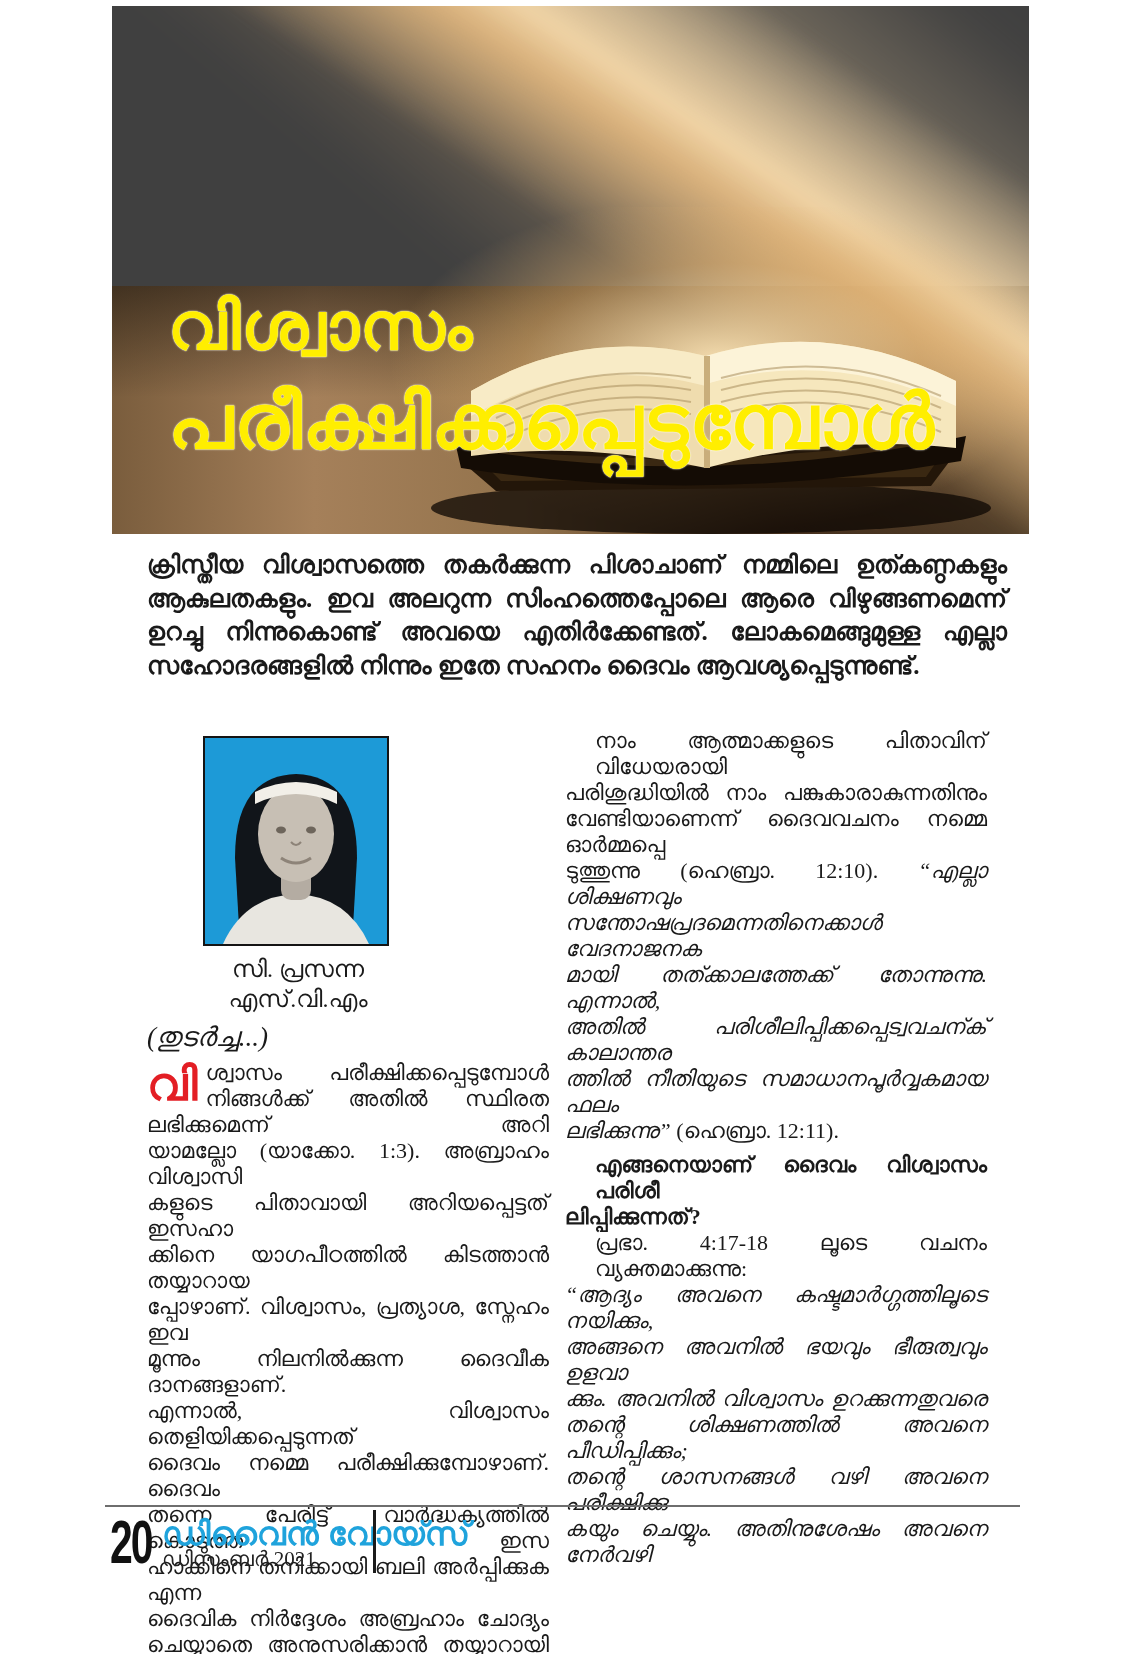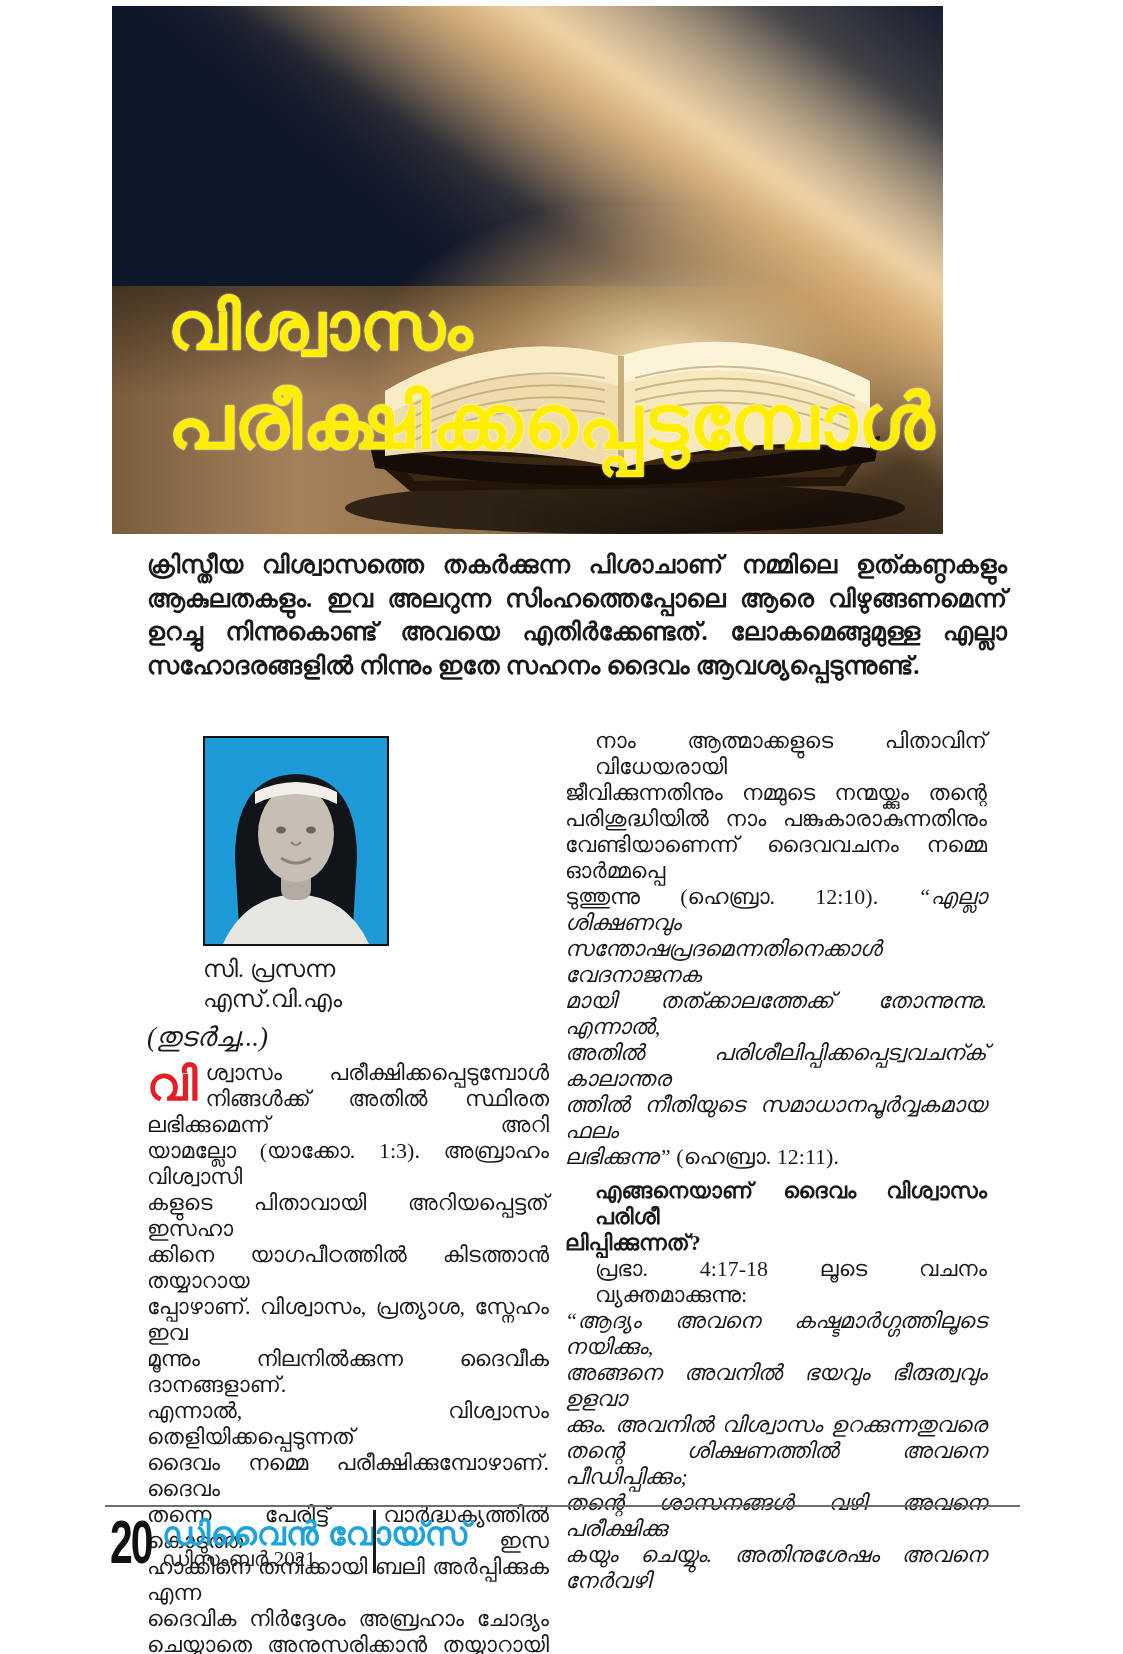--- a/index.html
+++ b/index.html
@@ -3,22 +3,22 @@
 <meta charset="utf-8">
 <style>
   html,body{margin:0;padding:0;}
   body{
     width:1123px;height:1654px;position:relative;background:#ffffff;
     font-family:"Liberation Serif","DejaVu Serif",serif;color:#1a1a1a;
     overflow:hidden;
   }
   
   .hero{
-    position:absolute;left:112px;top:6px;width:831px;height:528px;
-    background:#0f172a;overflow:hidden;
+    position:absolute;left:112px;top:6px;width:917px;height:528px;
+    background:#404040;overflow:hidden;
   }
   .table-surface{
     position:absolute;left:0;right:0;bottom:0;height:248px;
     background:linear-gradient(90deg,#7a5d3d 0%,#a5805a 22%,#93734c 45%,#4c3420 72%,#170e07 100%);
   }
   .table-surface::after{
     content:"";position:absolute;inset:0;
     background:linear-gradient(180deg,rgba(10,7,4,0.5) 0%,rgba(10,7,4,0.0) 45%);
   }
   .beam{
@@ -49,21 +49,21 @@
   .intro .tl{text-align:justify;text-align-last:justify;}
   .intro .tl.end{text-align-last:left;}
   
   .col{position:absolute;font-size:22px;line-height:26px;}
   .col-left{left:147px;top:736px;width:402px;}
   .col-right{left:565px;top:728px;width:422px;}
   .tl{text-align:justify;text-align-last:justify;}
   .tl.end{text-align-last:left;}
   .tl.ind{padding-left:30px;}
   .it{font-style:italic;}
-  .author-block{width:190px;margin-left:56px;margin-bottom:10px;}
+  .author-block{width:190px;margin-left:56px;text-align:center;margin-bottom:10px;}
   .photo-frame{width:182px;height:206px;border:2px solid #141414;background:#1d9ad7;overflow:hidden;}
   .photo-frame svg{display:block;}
   .caption{font-size:24px;line-height:30px;margin-top:8px;}
   .cont-note{font-style:italic;font-size:27px;margin:8px 0 10px 0;}
   .dropcap{
     float:left;color:#e31e24;font-weight:700;font-size:46px;line-height:42px;
     padding:4px 8px 0 0;
   }
   .heading{font-weight:700;margin-top:8px;}
   .heading .tl{text-align-last:left;}
@@ -173,21 +173,20 @@
         <div class="tl"><span>ഹാക്കിനെ തനിക്കായി ബലി അർപ്പിക്കുക എന്ന</span></div>
         <div class="tl"><span>ദൈവിക നിർദ്ദേശം അബ്രഹാം ചോദ്യം</span></div>
         <div class="tl"><span>ചെയ്യാതെ അനുസരിക്കാൻ തയ്യാറായി (ഉൽ.</span></div>
       </div>
   </div>
 </div>
 
 <div class="col col-right">
   <div>
       <div class="tl ind"><span>നാം ആത്മാക്കളുടെ പിതാവിന് വിധേയരായി</span></div>
-      <div class="tl"><span>ജീവിക്കുന്നതിനും നമ്മുടെ നന്മയ്ക്കും തന്റെ</span></div>
       <div class="tl"><span>പരിശുദ്ധിയിൽ നാം പങ്കുകാരാകുന്നതിനും</span></div>
       <div class="tl"><span>വേണ്ടിയാണെന്ന് ദൈവവചനം നമ്മെ ഓർമ്മപ്പെ</span></div>
       <div class="tl"><span>ടുത്തുന്നു (ഹെബ്രാ. 12:10). </span><span class="it">“എല്ലാ ശിക്ഷണവും</span></div>
       <div class="tl"><span class="it">സന്തോഷപ്രദമെന്നതിനെക്കാൾ വേദനാജനക</span></div>
       <div class="tl"><span class="it">മായി തത്ക്കാലത്തേക്ക് തോന്നുന്നു. എന്നാൽ,</span></div>
       <div class="tl"><span class="it">അതിൽ പരിശീലിപ്പിക്കപ്പെട്വവചന്ക് കാലാന്തര</span></div>
       <div class="tl"><span class="it">ത്തിൽ നീതിയുടെ സമാധാനപൂർവ്വകമായ ഫലം</span></div>
       <div class="tl end"><span class="it">ലഭിക്കുന്നു” </span><span>(ഹെബ്രാ. 12:11).</span></div>
     </div>
   <div class="heading">

